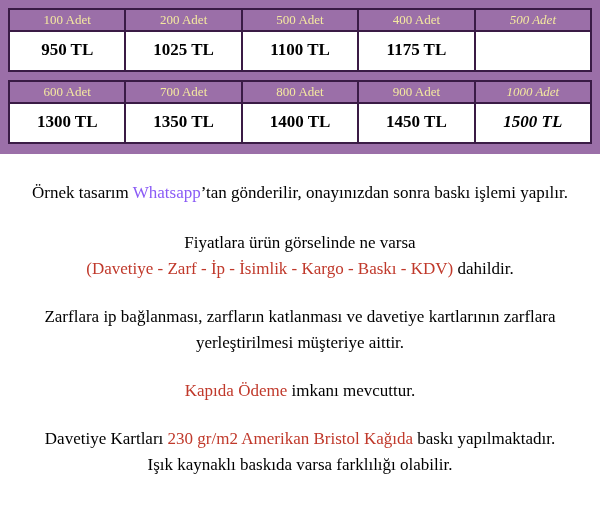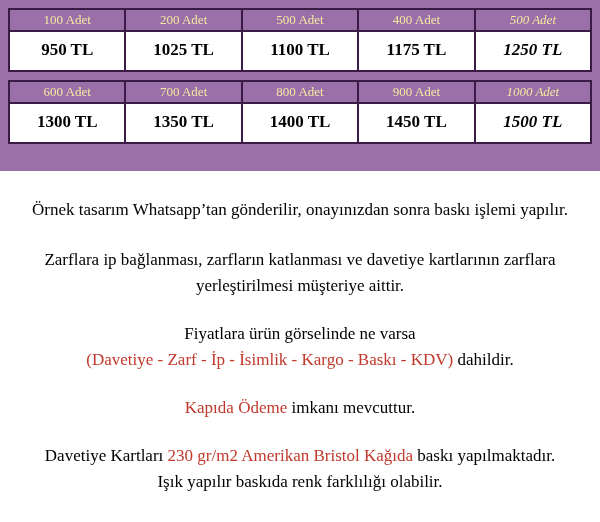--- a/index.html
+++ b/index.html
@@ -23,21 +23,21 @@
     box-sizing: border-box;
   }
   .price-row {
     display: flex;
     margin: 0 8px 8px 8px;
     border: 2px solid #3a1b45;
     background: #f9a8d4;
     box-sizing: border-box;
   }
   .price-row:last-child {
-    margin-bottom: 17px;
+    margin-bottom: 0;
     justify-content: center;
   }
   .price-cell {
     flex: 1 1 0;
     border-right: 2px solid #3a1b45;
     box-sizing: border-box;
     text-align: center;
     background: #ffffff;
   }
   .price-cell:last-child {
@@ -80,21 +80,21 @@
   .note.first {
     margin-bottom: 24px;
   }
   .note.last {
     margin-bottom: 0;
   }
   .accent {
     color: #c0392b;
   }
   .link {
-    color: #000000;
+    color: #8b5cf6;
   }
 </style>
 </head>
 <body>
 
 <div class="price-panel">
 
   <div class="price-row">
     <div class="price-cell">
       <span class="qty">100 Adet</span>
@@ -107,21 +107,20 @@
     <div class="price-cell">
       <span class="qty">500 Adet</span>
       <span class="amount">1100 TL</span>
     </div>
     <div class="price-cell">
       <span class="qty">400 Adet</span>
       <span class="amount">1175 TL</span>
     </div>
     <div class="price-cell">
       <span class="qty">500 Adet</span>
-      <span class="amount">1250 TL</span>
     </div>
   </div>
 
   <div class="price-row">
     <div class="price-cell">
       <span class="qty">600 Adet</span>
       <span class="amount">1300 TL</span>
     </div>
     <div class="price-cell">
       <span class="qty">700 Adet</span>
@@ -143,31 +142,31 @@
 
 </div>
 
 <div class="notes">
 
   <p class="note first">
     <span>Örnek tasarım </span><span class="link">Whatsapp</span><span>’tan gönderilir, onayınızdan sonra baskı işlemi yapılır.</span>
   </p>
 
   <p class="note">
-    <span>Zarflara ip bağlanması, zarfların katlanması ve davetiye kartlarının zarflara</span><br>
-    <span>yerleştirilmesi müşteriye aittir.</span>
+    <span>Fiyatlara ürün görselinde ne varsa</span><br>
+    <span class="accent">(Davetiye - Zarf - İp - İsimlik - Kargo - Baskı - KDV)</span><span> dahildir.</span>
   </p>
 
   <p class="note">
-    <span>Fiyatlara ürün görselinde ne varsa</span><br>
-    <span class="accent">(Davetiye - Zarf - İp - İsimlik - Kargo - Baskı - KDV)</span><span> dahildir.</span>
+    <span>Zarflara ip bağlanması, zarfların katlanması ve davetiye kartlarının zarflara</span><br>
+    <span>yerleştirilmesi müşteriye aittir.</span>
   </p>
 
   <p class="note">
     <span class="accent">Kapıda Ödeme</span><span> imkanı mevcuttur.</span>
   </p>
 
   <p class="note last">
     <span>Davetiye Kartları </span><span class="accent">230 gr/m2 Amerikan Bristol Kağıda</span><span> baskı yapılmaktadır.</span><br>
-    <span>Işık yapılır baskıda renk farklılığı olabilir.</span>
+    <span>Işık kaynaklı baskıda varsa farklılığı olabilir.</span>
   </p>
 
 </div>
 
 </body></html>

